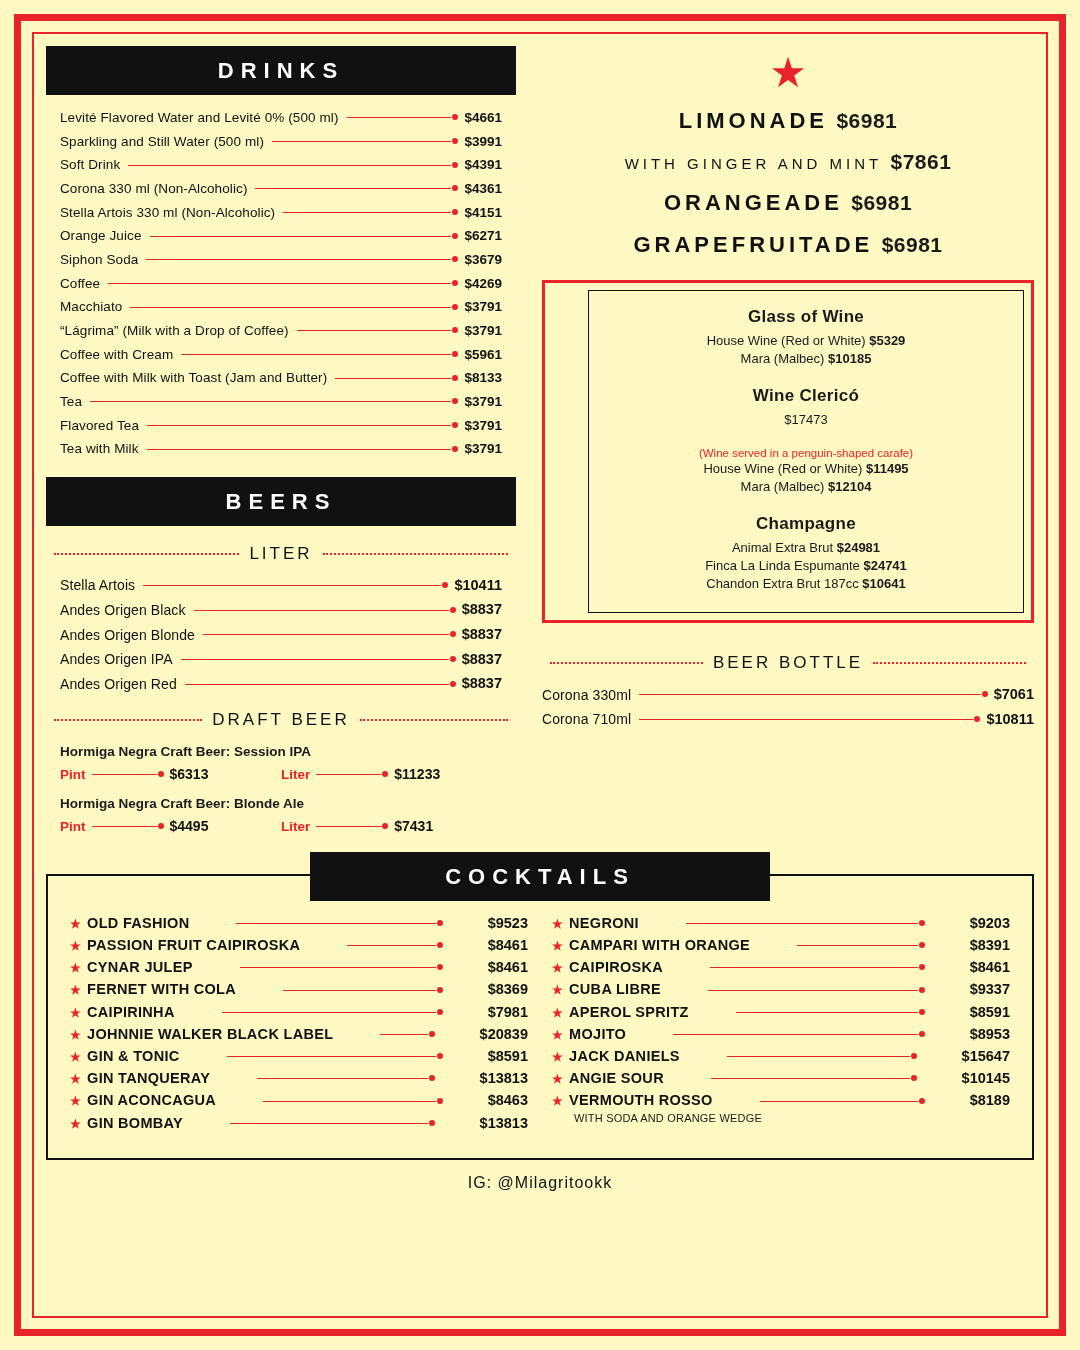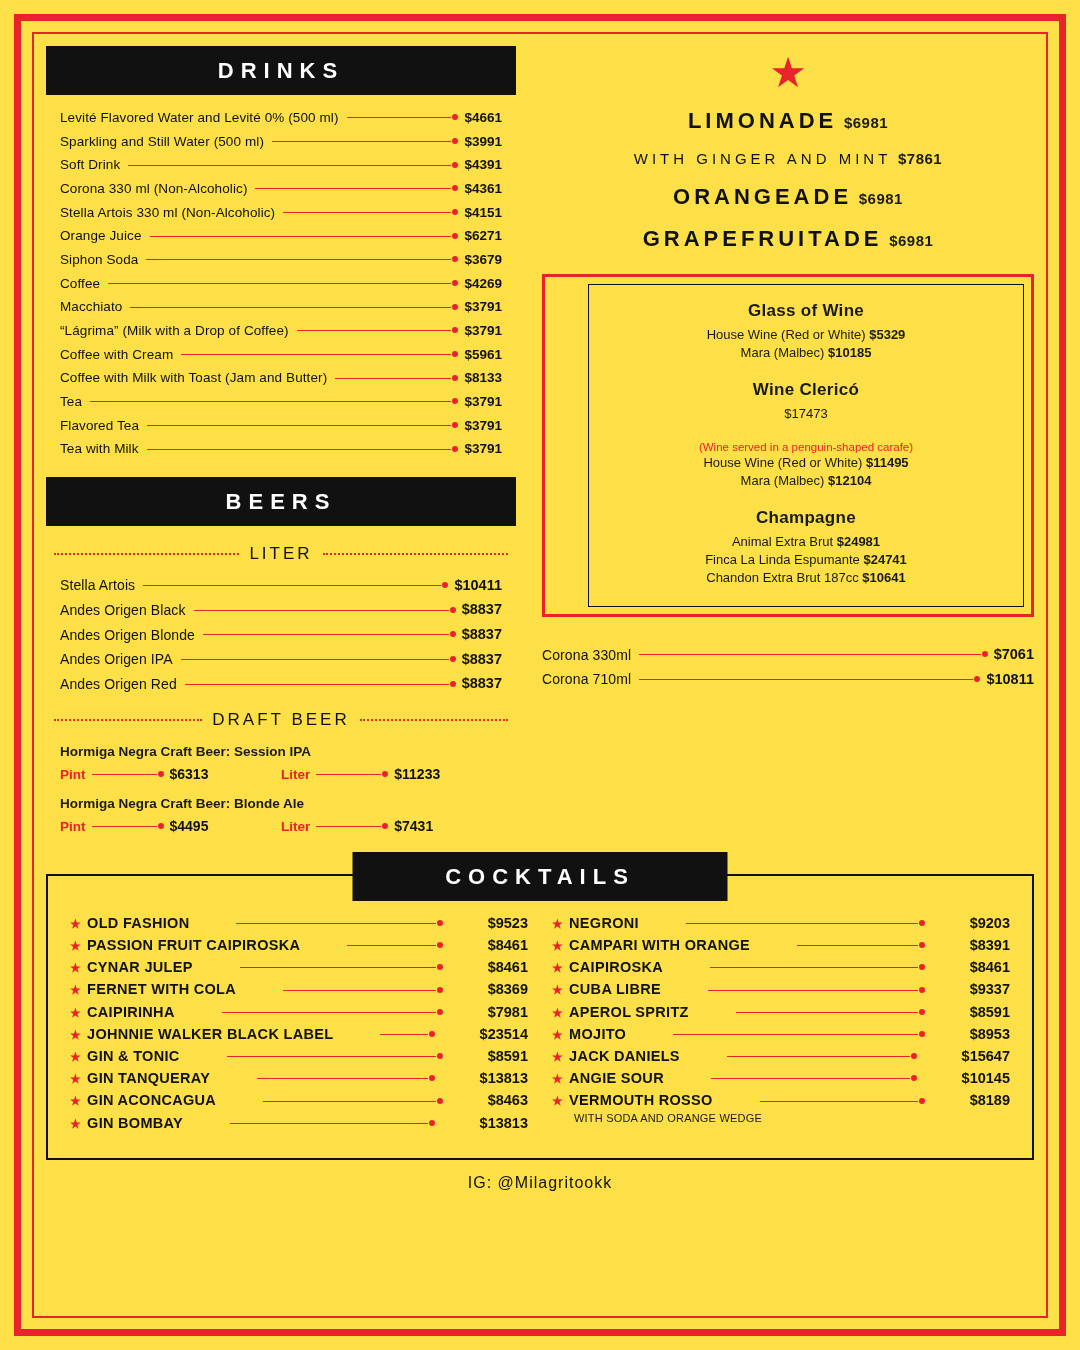--- a/index.html
+++ b/index.html
@@ -13,21 +13,21 @@
     font-family: "Liberation Sans", sans-serif;
     color: #1a1a1a;
     overflow: hidden;
   }
   .page {
     position: relative;
     width: 1080px;
     height: 1350px;
     box-sizing: border-box;
     padding: 18px;
-    background: #fde047;
+    background: #fef9c3;
   }
   .border-outer {
     position: absolute;
     left: 14px; top: 14px; right: 14px; bottom: 14px;
     border: 7px solid #e8232a;
     box-sizing: border-box;
   }
   .border-inner {
     position: absolute;
     left: 32px; top: 32px; right: 32px; bottom: 32px;
@@ -158,21 +158,21 @@
   .lm-line { margin-bottom: 16px; }
   .lm-name {
     font-weight: bold;
     letter-spacing: 4px;
     font-size: 22px;
     color: #111;
   }
   .lm-name.sm { font-size: 15px; letter-spacing: 4px; font-weight: normal; }
   .lm-price {
     font-weight: bold;
-    font-size: 15px;
+    font-size: 21px;
     letter-spacing: 0.5px;
     padding-left: 2px;
   }
 
   .wine-box {
     margin-top: 22px;
     border: 3px solid #e8232a;
     padding: 7px;
   }
   .wine-inner {
@@ -205,21 +205,21 @@
   }
   .ck-box {
     border: 2px solid #111;
     padding: 40px 22px 20px 22px;
   }
   .ck-bar {
     position: absolute;
     left: 50%;
     transform: translateX(-50%);
     top: -22px;
-    width: 375px;
+    width: 460px;
     text-align: center;
   }
   .ck-cols { display: flex; gap: 24px; }
   .ck-col { flex: 1 1 0; }
   .ck-row { margin-bottom: 7px; gap: 39px; }
   .ck-row .nm {
     font-weight: bold;
     font-size: 14.5px;
     letter-spacing: 0.3px;
   }
@@ -443,20 +443,25 @@
             <div class="wine-h">Champagne</div>
             <div id="wine-champagne-items">
                 <div class="wine-sub"><span>Animal Extra Brut </span><b>$24981</b></div>
                 <div class="wine-sub"><span>Finca La Linda Espumante </span><b>$24741</b></div>
                 <div class="wine-sub"><span>Chandon Extra Brut 187cc </span><b>$10641</b></div>
               </div>
           </div>
         </div>
 
         <div class="beer-bottle-wrap">
+          <div class="sub-divider">
+            <span class="dots"></span>
+            <span class="lbl">BEER BOTTLE</span>
+            <span class="dots"></span>
+          </div>
           <div id="beer-bottle-list">
               <div class="row beer-row">
                 <span class="nm">Corona 330ml</span>
                 <span class="leader"></span>
                 <span class="price">$7061</span>
               </div>
               <div class="row beer-row">
                 <span class="nm">Corona 710ml</span>
                 <span class="leader"></span>
                 <span class="price">$10811</span>
@@ -492,21 +497,21 @@
                 <span class="price">$8369</span>
               </div>
               <div class="row ck-row">
                 <span class="nm"><span class="ck-star">★</span>CAIPIRINHA</span>
                 <span class="leader"></span>
                 <span class="price">$7981</span>
               </div>
               <div class="row ck-row">
                 <span class="nm"><span class="ck-star">★</span>JOHNNIE WALKER BLACK LABEL</span>
                 <span class="leader"></span>
-                <span class="price">$23514</span>
+                <span class="price">$20839</span>
               </div>
               <div class="row ck-row">
                 <span class="nm"><span class="ck-star">★</span>GIN &amp; TONIC</span>
                 <span class="leader"></span>
                 <span class="price">$8591</span>
               </div>
               <div class="row ck-row">
                 <span class="nm"><span class="ck-star">★</span>GIN TANQUERAY</span>
                 <span class="leader"></span>
                 <span class="price">$13813</span>

